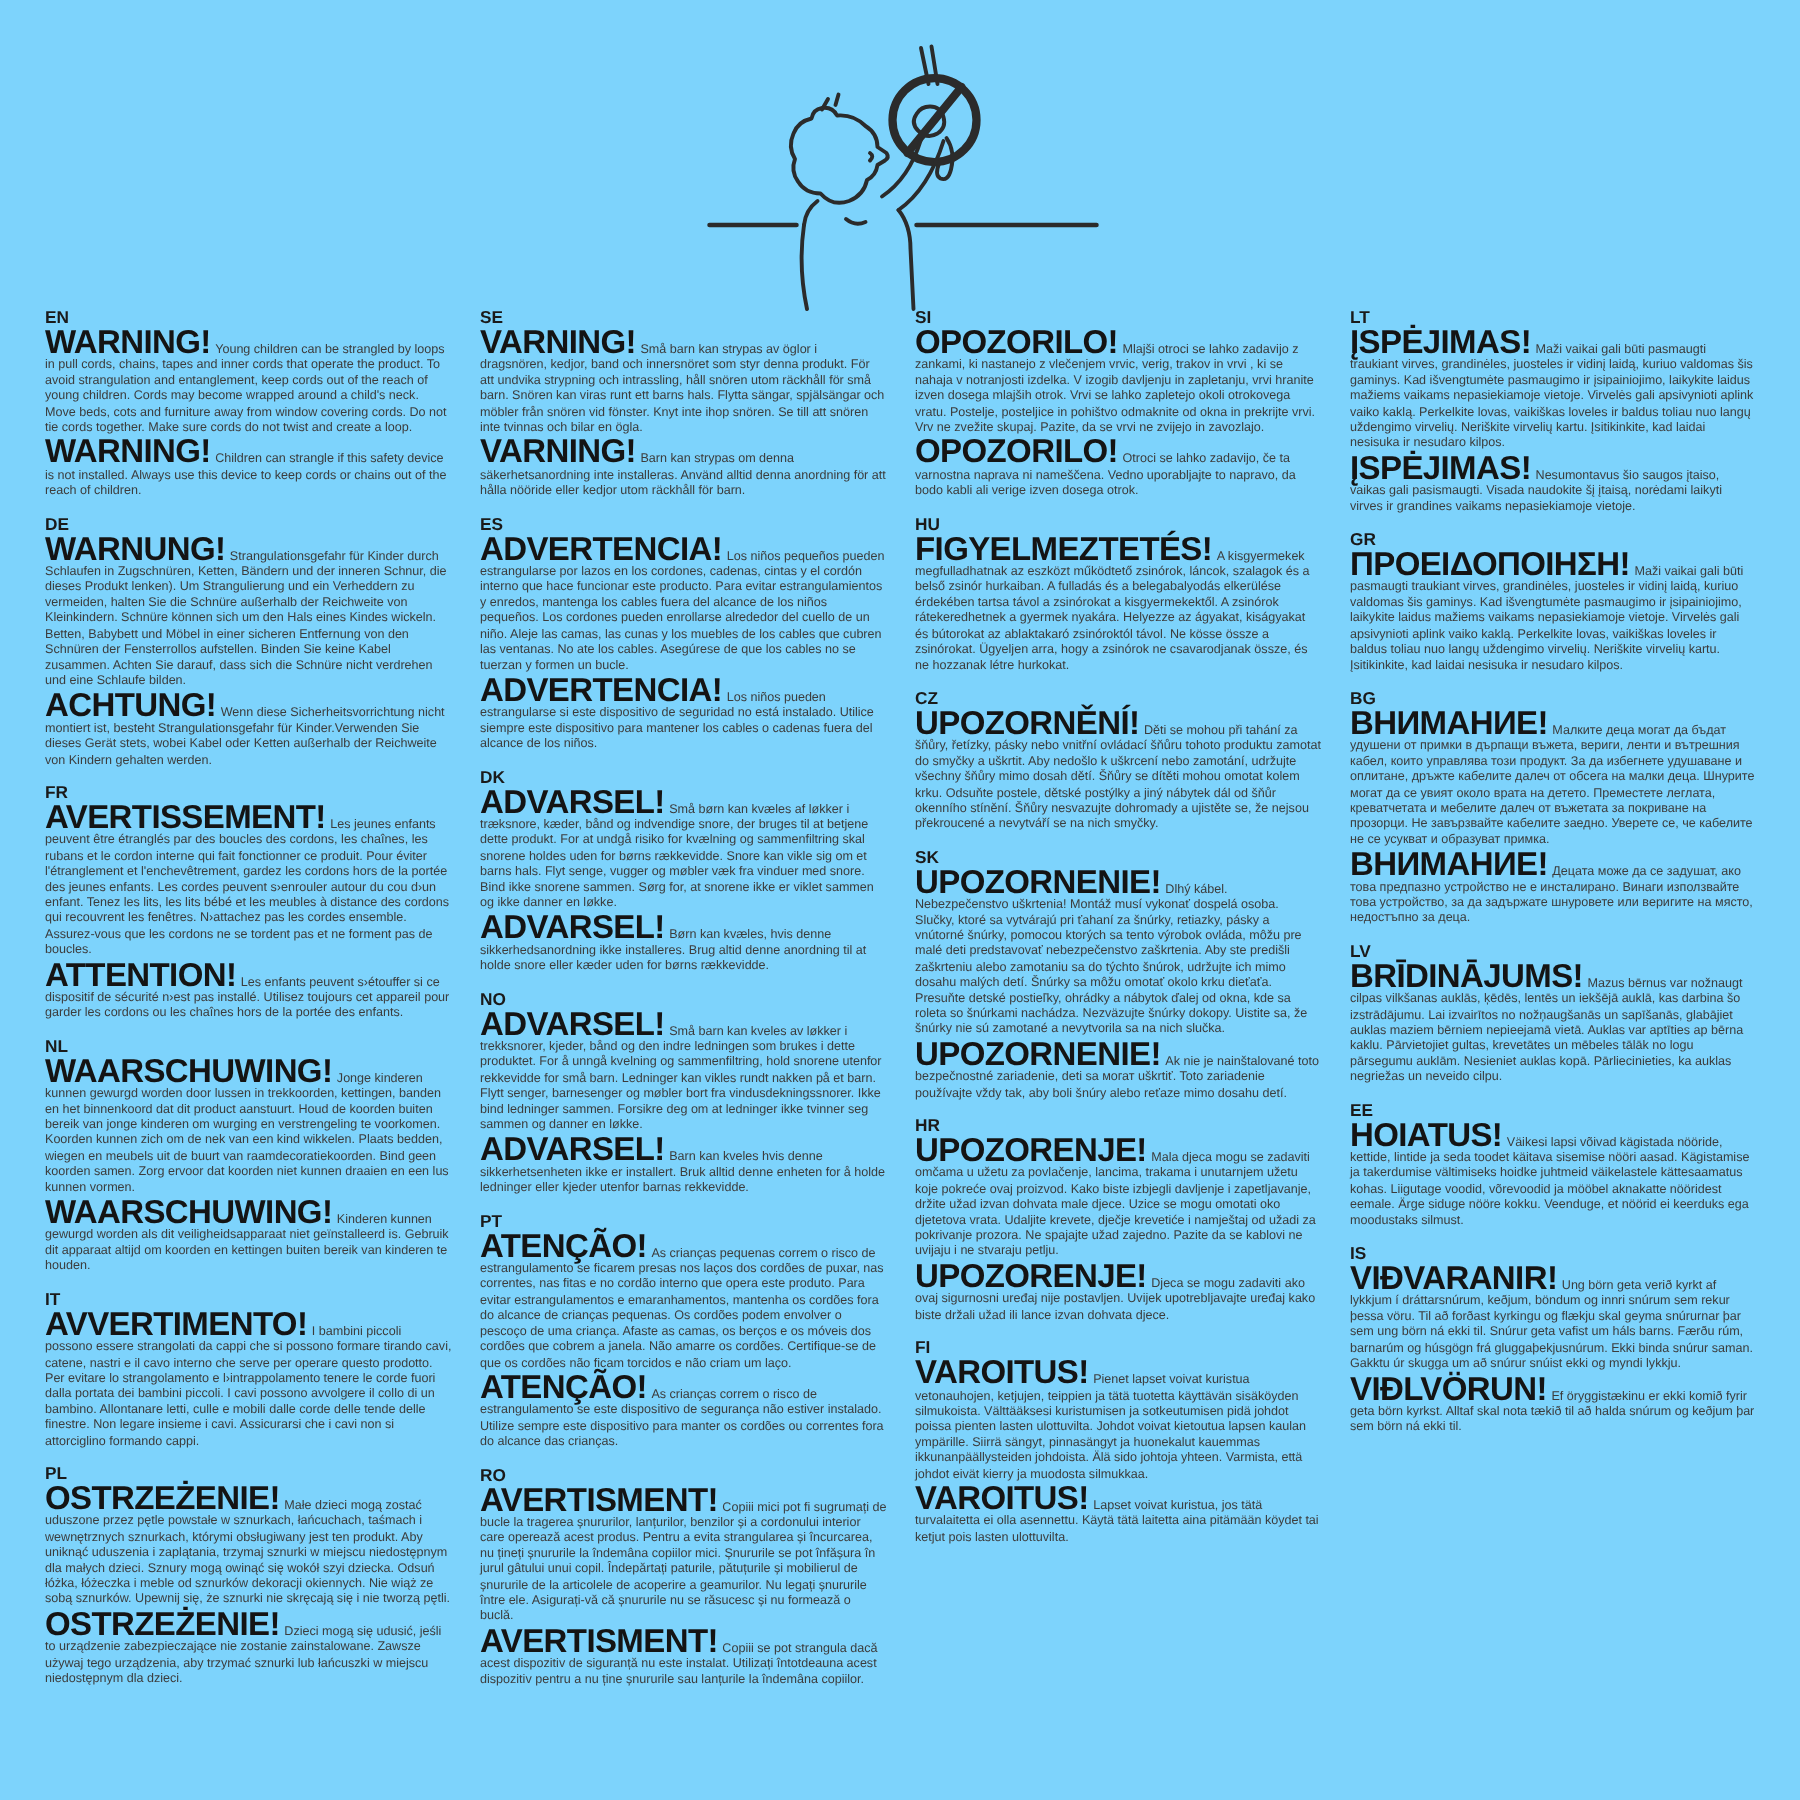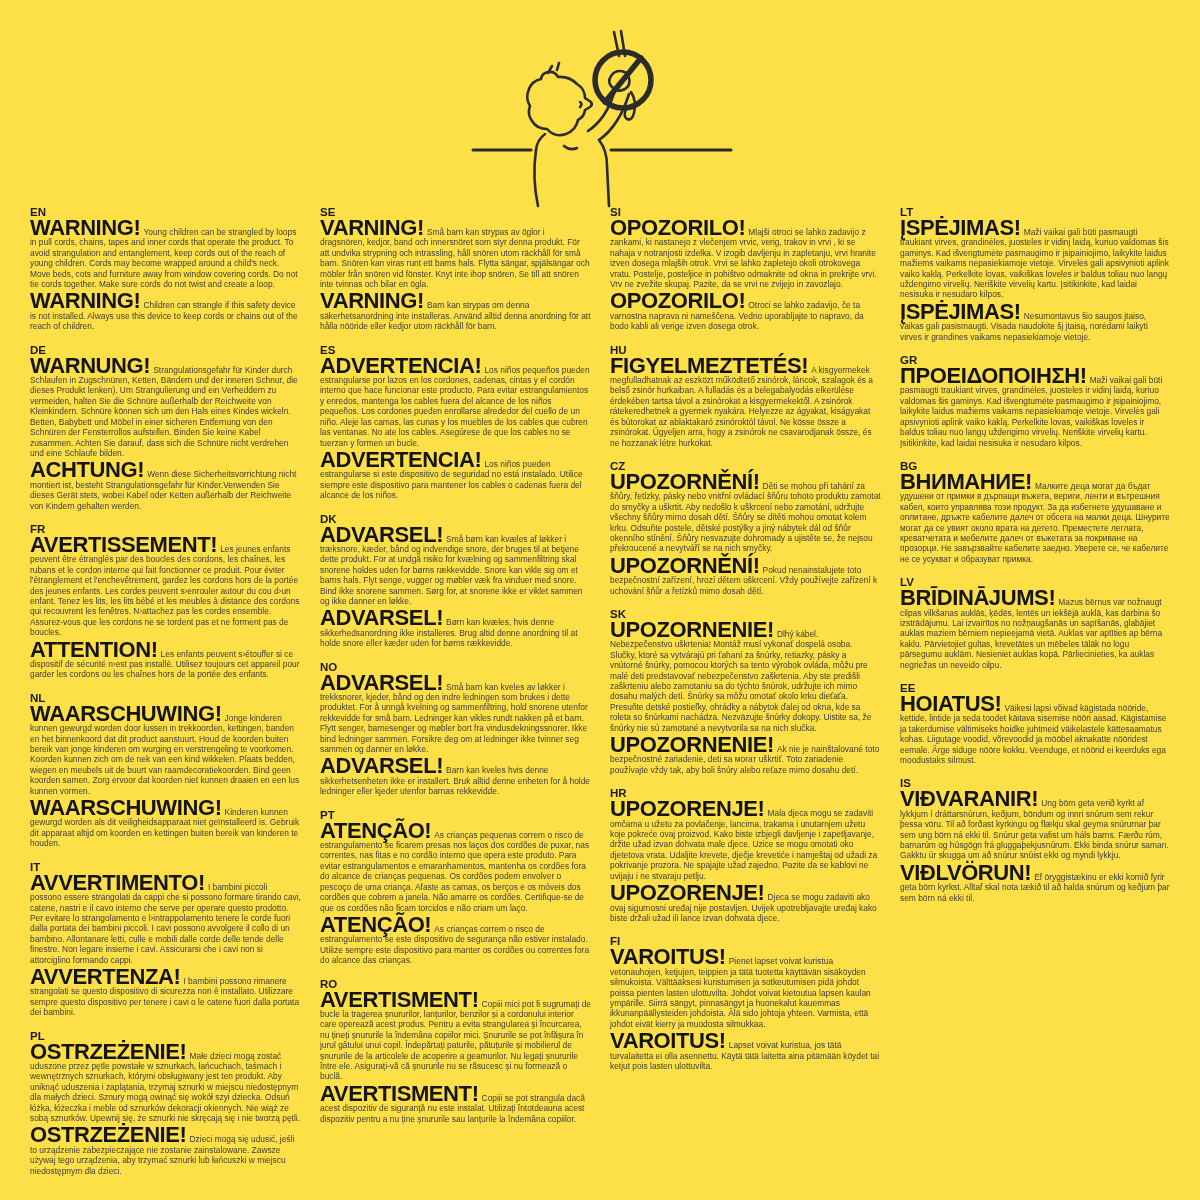--- a/index.html
+++ b/index.html
@@ -1,16 +1,16 @@
 <!DOCTYPE html>
 <html><head>
 <meta charset="utf-8">
 <style>
   html,body{margin:0;padding:0;background:#fff;}
-  .page{position:relative;width:1200px;height:1200px;background:#fde047;overflow:hidden;
+  .page{position:relative;width:1200px;height:1200px;background:#7dd3fc;overflow:hidden;
         font-family:"Liberation Sans",sans-serif;color:#1d1d1b;}
   .illus{position:absolute;left:468px;top:28px;}
   .cols{position:absolute;left:30px;top:206px;display:flex;gap:19px;}
   .col{width:271px;}
   .section{margin-bottom:12px;}
   .code{font-size:11.5px;font-weight:bold;margin-bottom:5px;color:#1a1a1a;}
   .block{margin:0 0 7px 0;font-size:8.4px;line-height:10.4px;color:#3c3c3c;}
   .hd{font-size:22px;font-weight:bold;letter-spacing:-0.4px;color:#141414;margin-right:3px;}
   .bd{}
 </style>
@@ -60,21 +60,20 @@
           <p class="block"><span class="hd">ATTENTION!</span><span class="bd">Les enfants peuvent s›étouffer si ce dispositif de sécurité n›est pas installé. Utilisez toujours cet appareil pour garder les cordons ou les chaînes hors de la portée des enfants.</span></p>
         </div>
         <div class="section">
           <div class="code">NL</div>
           <p class="block"><span class="hd">WAARSCHUWING!</span><span class="bd">Jonge kinderen kunnen gewurgd worden door lussen in trekkoorden, kettingen, banden en het binnenkoord dat dit product aanstuurt. Houd de koorden buiten bereik van jonge kinderen om wurging en verstrengeling te voorkomen. Koorden kunnen zich om de nek van een kind wikkelen. Plaats bedden, wiegen en meubels uit de buurt van raamdecoratiekoorden. Bind geen koorden samen. Zorg ervoor dat koorden niet kunnen draaien en een lus kunnen vormen.</span></p>
           <p class="block"><span class="hd">WAARSCHUWING!</span><span class="bd">Kinderen kunnen gewurgd worden als dit veiligheidsapparaat niet geïnstalleerd is. Gebruik dit apparaat altijd om koorden en kettingen buiten bereik van kinderen te houden.</span></p>
         </div>
         <div class="section">
           <div class="code">IT</div>
           <p class="block"><span class="hd">AVVERTIMENTO!</span><span class="bd">I bambini piccoli possono essere strangolati da cappi che si possono formare tirando cavi, catene, nastri e il cavo interno che serve per operare questo prodotto. Per evitare lo strangolamento e l›intrappolamento tenere le corde fuori dalla portata dei bambini piccoli. I cavi possono avvolgere il collo di un bambino. Allontanare letti, culle e mobili dalle corde delle tende delle finestre. Non legare insieme i cavi. Assicurarsi che i cavi non si attorciglino formando cappi.</span></p>
-          <p class="block"><span class="hd">AVVERTENZA!</span><span class="bd">I bambini possono rimanere strangolati se questo dispositivo di sicurezza non è installato. Utilizzare sempre questo dispositivo per tenere i cavi o le catene fuori dalla portata dei bambini.</span></p>
         </div>
         <div class="section">
           <div class="code">PL</div>
           <p class="block"><span class="hd">OSTRZEŻENIE!</span><span class="bd">Małe dzieci mogą zostać uduszone przez pętle powstałe w sznurkach, łańcuchach, taśmach i wewnętrznych sznurkach, którymi obsługiwany jest ten produkt. Aby uniknąć uduszenia i zaplątania, trzymaj sznurki w miejscu niedostępnym dla małych dzieci. Sznury mogą owinąć się wokół szyi dziecka. Odsuń łóżka, łóżeczka i meble od sznurków dekoracji okiennych. Nie wiąż ze sobą sznurków. Upewnij się, że sznurki nie skręcają się i nie tworzą pętli.</span></p>
           <p class="block"><span class="hd">OSTRZEŻENIE!</span><span class="bd">Dzieci mogą się udusić, jeśli to urządzenie zabezpieczające nie zostanie zainstalowane. Zawsze używaj tego urządzenia, aby trzymać sznurki lub łańcuszki w miejscu niedostępnym dla dzieci.</span></p>
         </div>
       </div>
     <div class="col">
         <div class="section">
           <div class="code">SE</div>
@@ -113,21 +112,20 @@
           <p class="block"><span class="hd">OPOZORILO!</span><span class="bd">Mlajši otroci se lahko zadavijo z zankami, ki nastanejo z vlečenjem vrvic, verig, trakov in vrvi , ki se nahaja v notranjosti izdelka. V izogib davljenju in zapletanju, vrvi hranite izven dosega mlajših otrok. Vrvi se lahko zapletejo okoli otrokovega vratu. Postelje, posteljice in pohištvo odmaknite od okna in prekrijte vrvi. Vrv ne zvežite skupaj. Pazite, da se vrvi ne zvijejo in zavozlajo.</span></p>
           <p class="block"><span class="hd">OPOZORILO!</span><span class="bd">Otroci se lahko zadavijo, če ta varnostna naprava ni nameščena. Vedno uporabljajte to napravo, da bodo kabli ali verige izven dosega otrok.</span></p>
         </div>
         <div class="section">
           <div class="code">HU</div>
           <p class="block"><span class="hd">FIGYELMEZTETÉS!</span><span class="bd">A kisgyermekek megfulladhatnak az eszközt működtető zsinórok, láncok, szalagok és a belső zsinór hurkaiban. A fulladás és a belegabalyodás elkerülése érdekében tartsa távol a zsinórokat a kisgyermekektől. A zsinórok rátekeredhetnek a gyermek nyakára. Helyezze az ágyakat, kiságyakat és bútorokat az ablaktakaró zsinóroktól távol. Ne kösse össze a zsinórokat. Ügyeljen arra, hogy a zsinórok ne csavarodjanak össze, és ne hozzanak létre hurkokat.</span></p>
         </div>
         <div class="section">
           <div class="code">CZ</div>
           <p class="block"><span class="hd">UPOZORNĚNÍ!</span><span class="bd">Děti se mohou při tahání za šňůry, řetízky, pásky nebo vnitřní ovládací šňůru tohoto produktu zamotat do smyčky a uškrtit. Aby nedošlo k uškrcení nebo zamotání, udržujte všechny šňůry mimo dosah dětí. Šňůry se dítěti mohou omotat kolem krku. Odsuňte postele, dětské postýlky a jiný nábytek dál od šňůr okenního stínění. Šňůry nesvazujte dohromady a ujistěte se, že nejsou překroucené a nevytváří se na nich smyčky.</span></p>
-          <p class="block"><span class="hd">UPOZORNĚNÍ!</span><span class="bd">Pokud nenainstalujete toto bezpečnostní zařízení, hrozí dětem uškrcení. Vždy používejte zařízení k uchování šňůr a řetízků mimo dosah dětí.</span></p>
         </div>
         <div class="section">
           <div class="code">SK</div>
           <p class="block"><span class="hd">UPOZORNENIE!</span><span class="bd">Dlhý kábel. Nebezpečenstvo uškrtenia! Montáž musí vykonať dospelá osoba. Slučky, ktoré sa vytvárajú pri ťahaní za šnúrky, retiazky, pásky a vnútorné šnúrky, pomocou ktorých sa tento výrobok ovláda, môžu pre malé deti predstavovať nebezpečenstvo zaškrtenia. Aby ste predišli zaškrteniu alebo zamotaniu sa do týchto šnúrok, udržujte ich mimo dosahu malých detí. Šnúrky sa môžu omotať okolo krku dieťaťa. Presuňte detské postieľky, ohrádky a nábytok ďalej od okna, kde sa roleta so šnúrkami nachádza. Nezväzujte šnúrky dokopy. Uistite sa, že šnúrky nie sú zamotané a nevytvorila sa na nich slučka.</span></p>
           <p class="block"><span class="hd">UPOZORNENIE!</span><span class="bd">Ak nie je nainštalované toto bezpečnostné zariadenie, deti sa могат uškrtiť. Toto zariadenie používajte vždy tak, aby boli šnúry alebo reťaze mimo dosahu detí.</span></p>
         </div>
         <div class="section">
           <div class="code">HR</div>
           <p class="block"><span class="hd">UPOZORENJE!</span><span class="bd">Mala djeca mogu se zadaviti omčama u užetu za povlačenje, lancima, trakama i unutarnjem užetu koje pokreće ovaj proizvod. Kako biste izbjegli davljenje i zapetljavanje, držite užad izvan dohvata male djece. Uzice se mogu omotati oko djetetova vrata. Udaljite krevete, dječje krevetiće i namještaj od užadi za pokrivanje prozora. Ne spajajte užad zajedno. Pazite da se kablovi ne uvijaju i ne stvaraju petlju.</span></p>
           <p class="block"><span class="hd">UPOZORENJE!</span><span class="bd">Djeca se mogu zadaviti ako ovaj sigurnosni uređaj nije postavljen. Uvijek upotrebljavajte uređaj kako biste držali užad ili lance izvan dohvata djece.</span></p>
@@ -144,20 +142,21 @@
           <p class="block"><span class="hd">ĮSPĖJIMAS!</span><span class="bd">Maži vaikai gali būti pasmaugti traukiant virves, grandinėles, juosteles ir vidinį laidą, kuriuo valdomas šis gaminys. Kad išvengtumėte pasmaugimo ir įsipainiojimo, laikykite laidus mažiems vaikams nepasiekiamoje vietoje. Virvelės gali apsivynioti aplink vaiko kaklą. Perkelkite lovas, vaikiškas loveles ir baldus toliau nuo langų uždengimo virvelių. Neriškite virvelių kartu. Įsitikinkite, kad laidai nesisuka ir nesudaro kilpos.</span></p>
           <p class="block"><span class="hd">ĮSPĖJIMAS!</span><span class="bd">Nesumontavus šio saugos įtaiso, vaikas gali pasismaugti. Visada naudokite šį įtaisą, norėdami laikyti virves ir grandines vaikams nepasiekiamoje vietoje.</span></p>
         </div>
         <div class="section">
           <div class="code">GR</div>
           <p class="block"><span class="hd">ΠΡΟΕΙΔΟΠΟΙΗΣΗ!</span><span class="bd">Maži vaikai gali būti pasmaugti traukiant virves, grandinėles, juosteles ir vidinį laidą, kuriuo valdomas šis gaminys. Kad išvengtumėte pasmaugimo ir įsipainiojimo, laikykite laidus mažiems vaikams nepasiekiamoje vietoje. Virvelės gali apsivynioti aplink vaiko kaklą. Perkelkite lovas, vaikiškas loveles ir baldus toliau nuo langų uždengimo virvelių. Neriškite virvelių kartu. Įsitikinkite, kad laidai nesisuka ir nesudaro kilpos.</span></p>
         </div>
         <div class="section">
           <div class="code">BG</div>
           <p class="block"><span class="hd">ВНИМАНИЕ!</span><span class="bd">Малките деца могат да бъдат удушени от примки в дърпащи въжета, вериги, ленти и вътрешния кабел, които управлява този продукт. За да избегнете удушаване и оплитане, дръжте кабелите далеч от обсега на малки деца. Шнурите могат да се увият около врата на детето. Преместете леглата, креватчетата и мебелите далеч от въжетата за покриване на прозорци. Не завързвайте кабелите заедно. Уверете се, че кабелите не се усукват и образуват примка.</span></p>
+          <p class="block"><span class="hd">ВНИМАНИЕ!</span><span class="bd">Децата може да се задушат, ако това предпазно устройство не е инсталирано. Винаги използвайте това устройство, за да задържате шнуровете или веригите на място, недостъпно за деца.</span></p>
         </div>
         <div class="section">
           <div class="code">LV</div>
           <p class="block"><span class="hd">BRĪDINĀJUMS!</span><span class="bd">Mazus bērnus var nožnaugt cilpas vilkšanas auklās, ķēdēs, lentēs un iekšējā auklā, kas darbina šo izstrādājumu. Lai izvairītos no nožņaugšanās un sapīšanās, glabājiet auklas maziem bērniem nepieejamā vietā. Auklas var aptīties ap bērna kaklu. Pārvietojiet gultas, krevetātes un mēbeles tālāk no logu pārsegumu auklām. Nesieniet auklas kopā. Pārliecinieties, ka auklas negriežas un neveido cilpu.</span></p>
         </div>
         <div class="section">
           <div class="code">EE</div>
           <p class="block"><span class="hd">HOIATUS!</span><span class="bd">Väikesi lapsi võivad kägistada nööride, kettide, lintide ja seda toodet käitava sisemise nööri aasad. Kägistamise ja takerdumise vältimiseks hoidke juhtmeid väikelastele kättesaamatus kohas. Liigutage voodid, võrevoodid ja mööbel aknakatte nööridest eemale. Ärge siduge nööre kokku. Veenduge, et nöörid ei keerduks ega moodustaks silmust.</span></p>
         </div>
         <div class="section">

